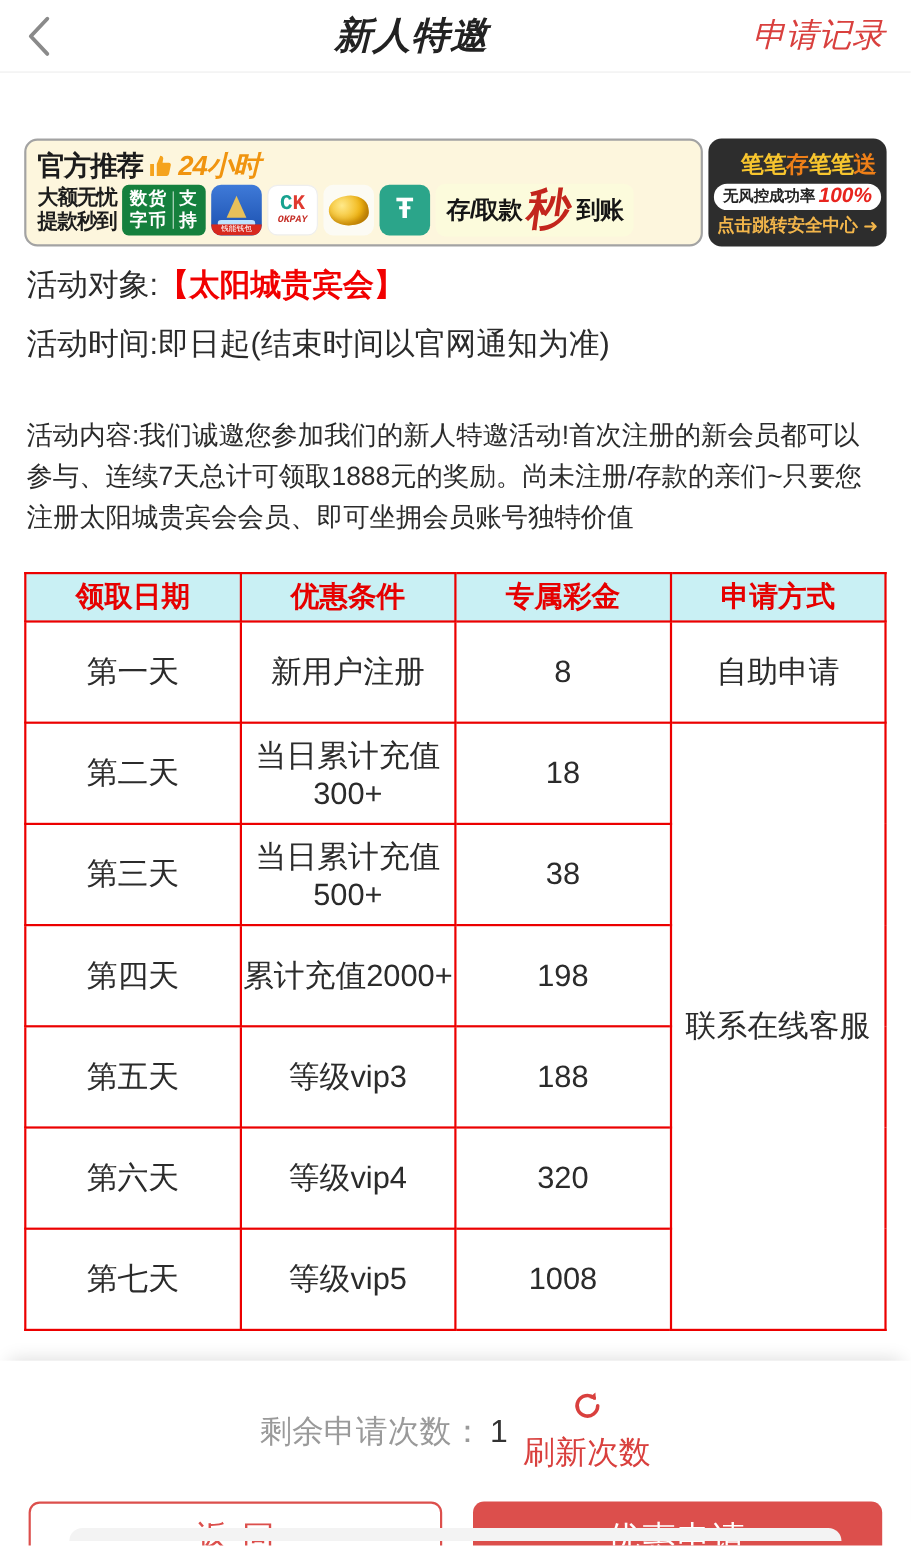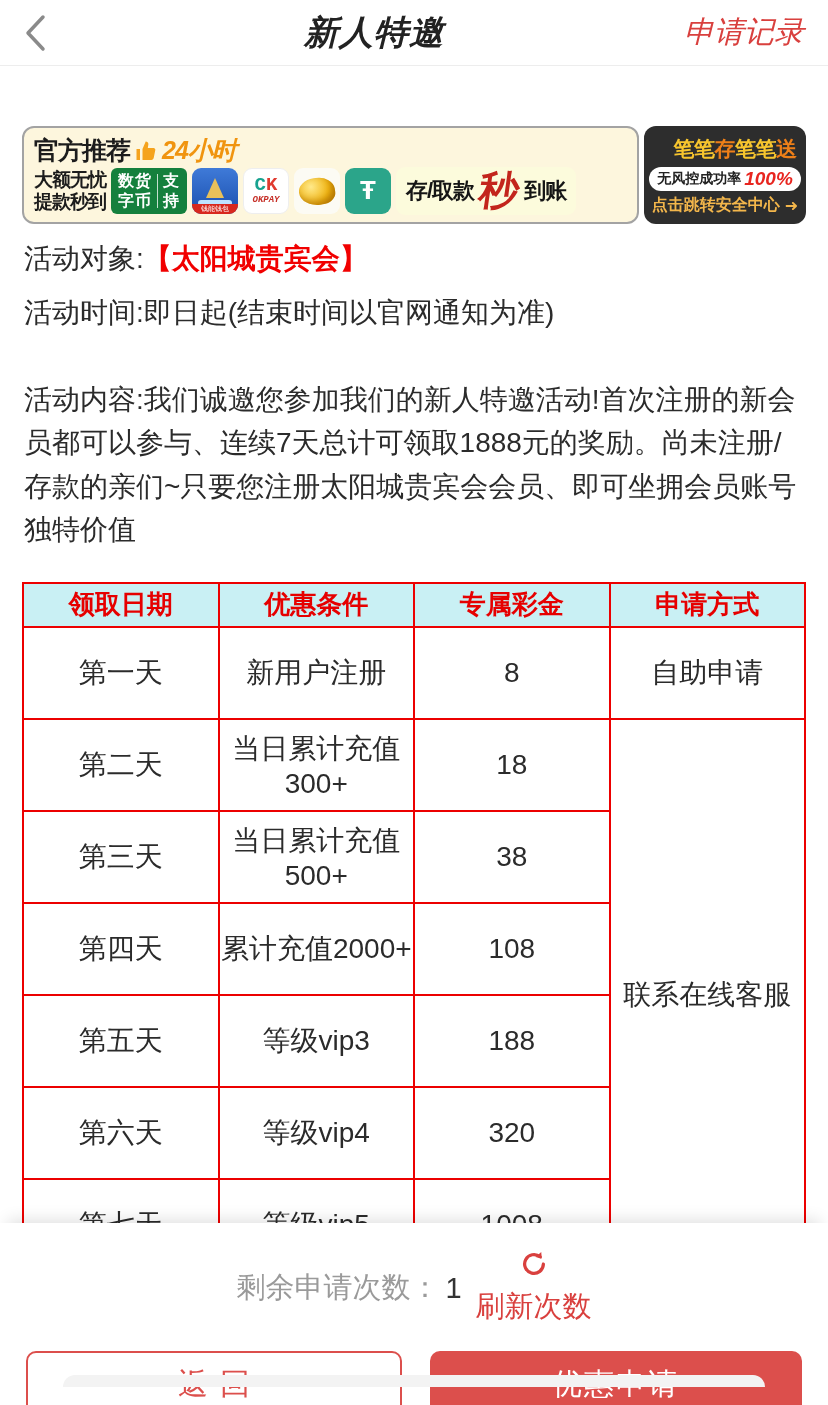--- a/index.html
+++ b/index.html
@@ -64,34 +64,34 @@
   }
   .rb-line1 { font-size:21px; font-weight:900; white-space:nowrap; letter-spacing:-0.5px;margin-left:20px;}
   .rb-y { color:#f7c52e; } .rb-o { color:#ee7f18; }
   .rb-pill { background:#fff; border-radius:14px; padding:1px 8px; display:flex; align-items:center; gap:3px; white-space:nowrap;}
   .rb-pill .lbl { font-size:14px; font-weight:900; color:#222; }
   .rb-pill .rate { font-size:19px; font-weight:900; font-style:italic; color:#e8251f; }
   .rb-safety { font-size:16px; font-weight:900; color:#f3b64b; display:flex; align-items:center; gap:5px; white-space:nowrap; cursor:pointer;}
   
   .act-line { margin:16px 24px 0; font-size:28px; color:#2b2b2b; }
   .act-line .red { color:#f10000; font-weight:700; }
-  .act-desc { margin:46px 24px 0; font-size:28px; color:#2b2b2b; line-height:1.55; }
+  .act-desc { margin:46px 24px 0; font-size:24px; color:#2b2b2b; line-height:1.55; }
   
   table.promo {
     margin:30px 22px 0; width:784px; border-collapse:collapse; table-layout:fixed;
     text-align:center;
   }
   table.promo th, table.promo td { border:2px solid #ec0000; }
   table.promo th {
     background:#c9f0f4; color:#e60000; font-size:26px; font-weight:700; height:44px;
   }
   table.promo td { font-size:28px; color:#2b2b2b; height:92px; background:#fff; }
   
   .footer {
-    position:absolute; left:0; bottom:18px; width:828px; height:164px; background:#fff;
+    position:absolute; left:0; bottom:4px; width:828px; height:164px; background:#fff;
     box-shadow:0 -10px 16px -8px rgba(0,0,0,.14);
   }
   .remain-row {
     display:flex; align-items:center; justify-content:center; padding-top:26px;
     font-size:29px;
   }
   .remain-label { color:#9a9a9a; }
   .remain-count { color:#333; margin:0 14px 0 6px; }
   .refresh-wrap { display:flex; align-items:center; gap:8px; cursor:pointer;flex-direction:column; }
   .refresh-label { color:#d9403e; }
@@ -208,21 +208,21 @@
       <td rowspan="6">联系在线客服</td>
     </tr>
     <tr>
       <td>第三天</td>
       <td>当日累计充值500+</td>
       <td>38</td>
     </tr>
     <tr>
       <td>第四天</td>
       <td>累计充值2000+</td>
-      <td>108</td>
+      <td>198</td>
     </tr>
     <tr>
       <td>第五天</td>
       <td>等级vip3</td>
       <td>188</td>
     </tr>
     <tr>
       <td>第六天</td>
       <td>等级vip4</td>
       <td>320</td>

